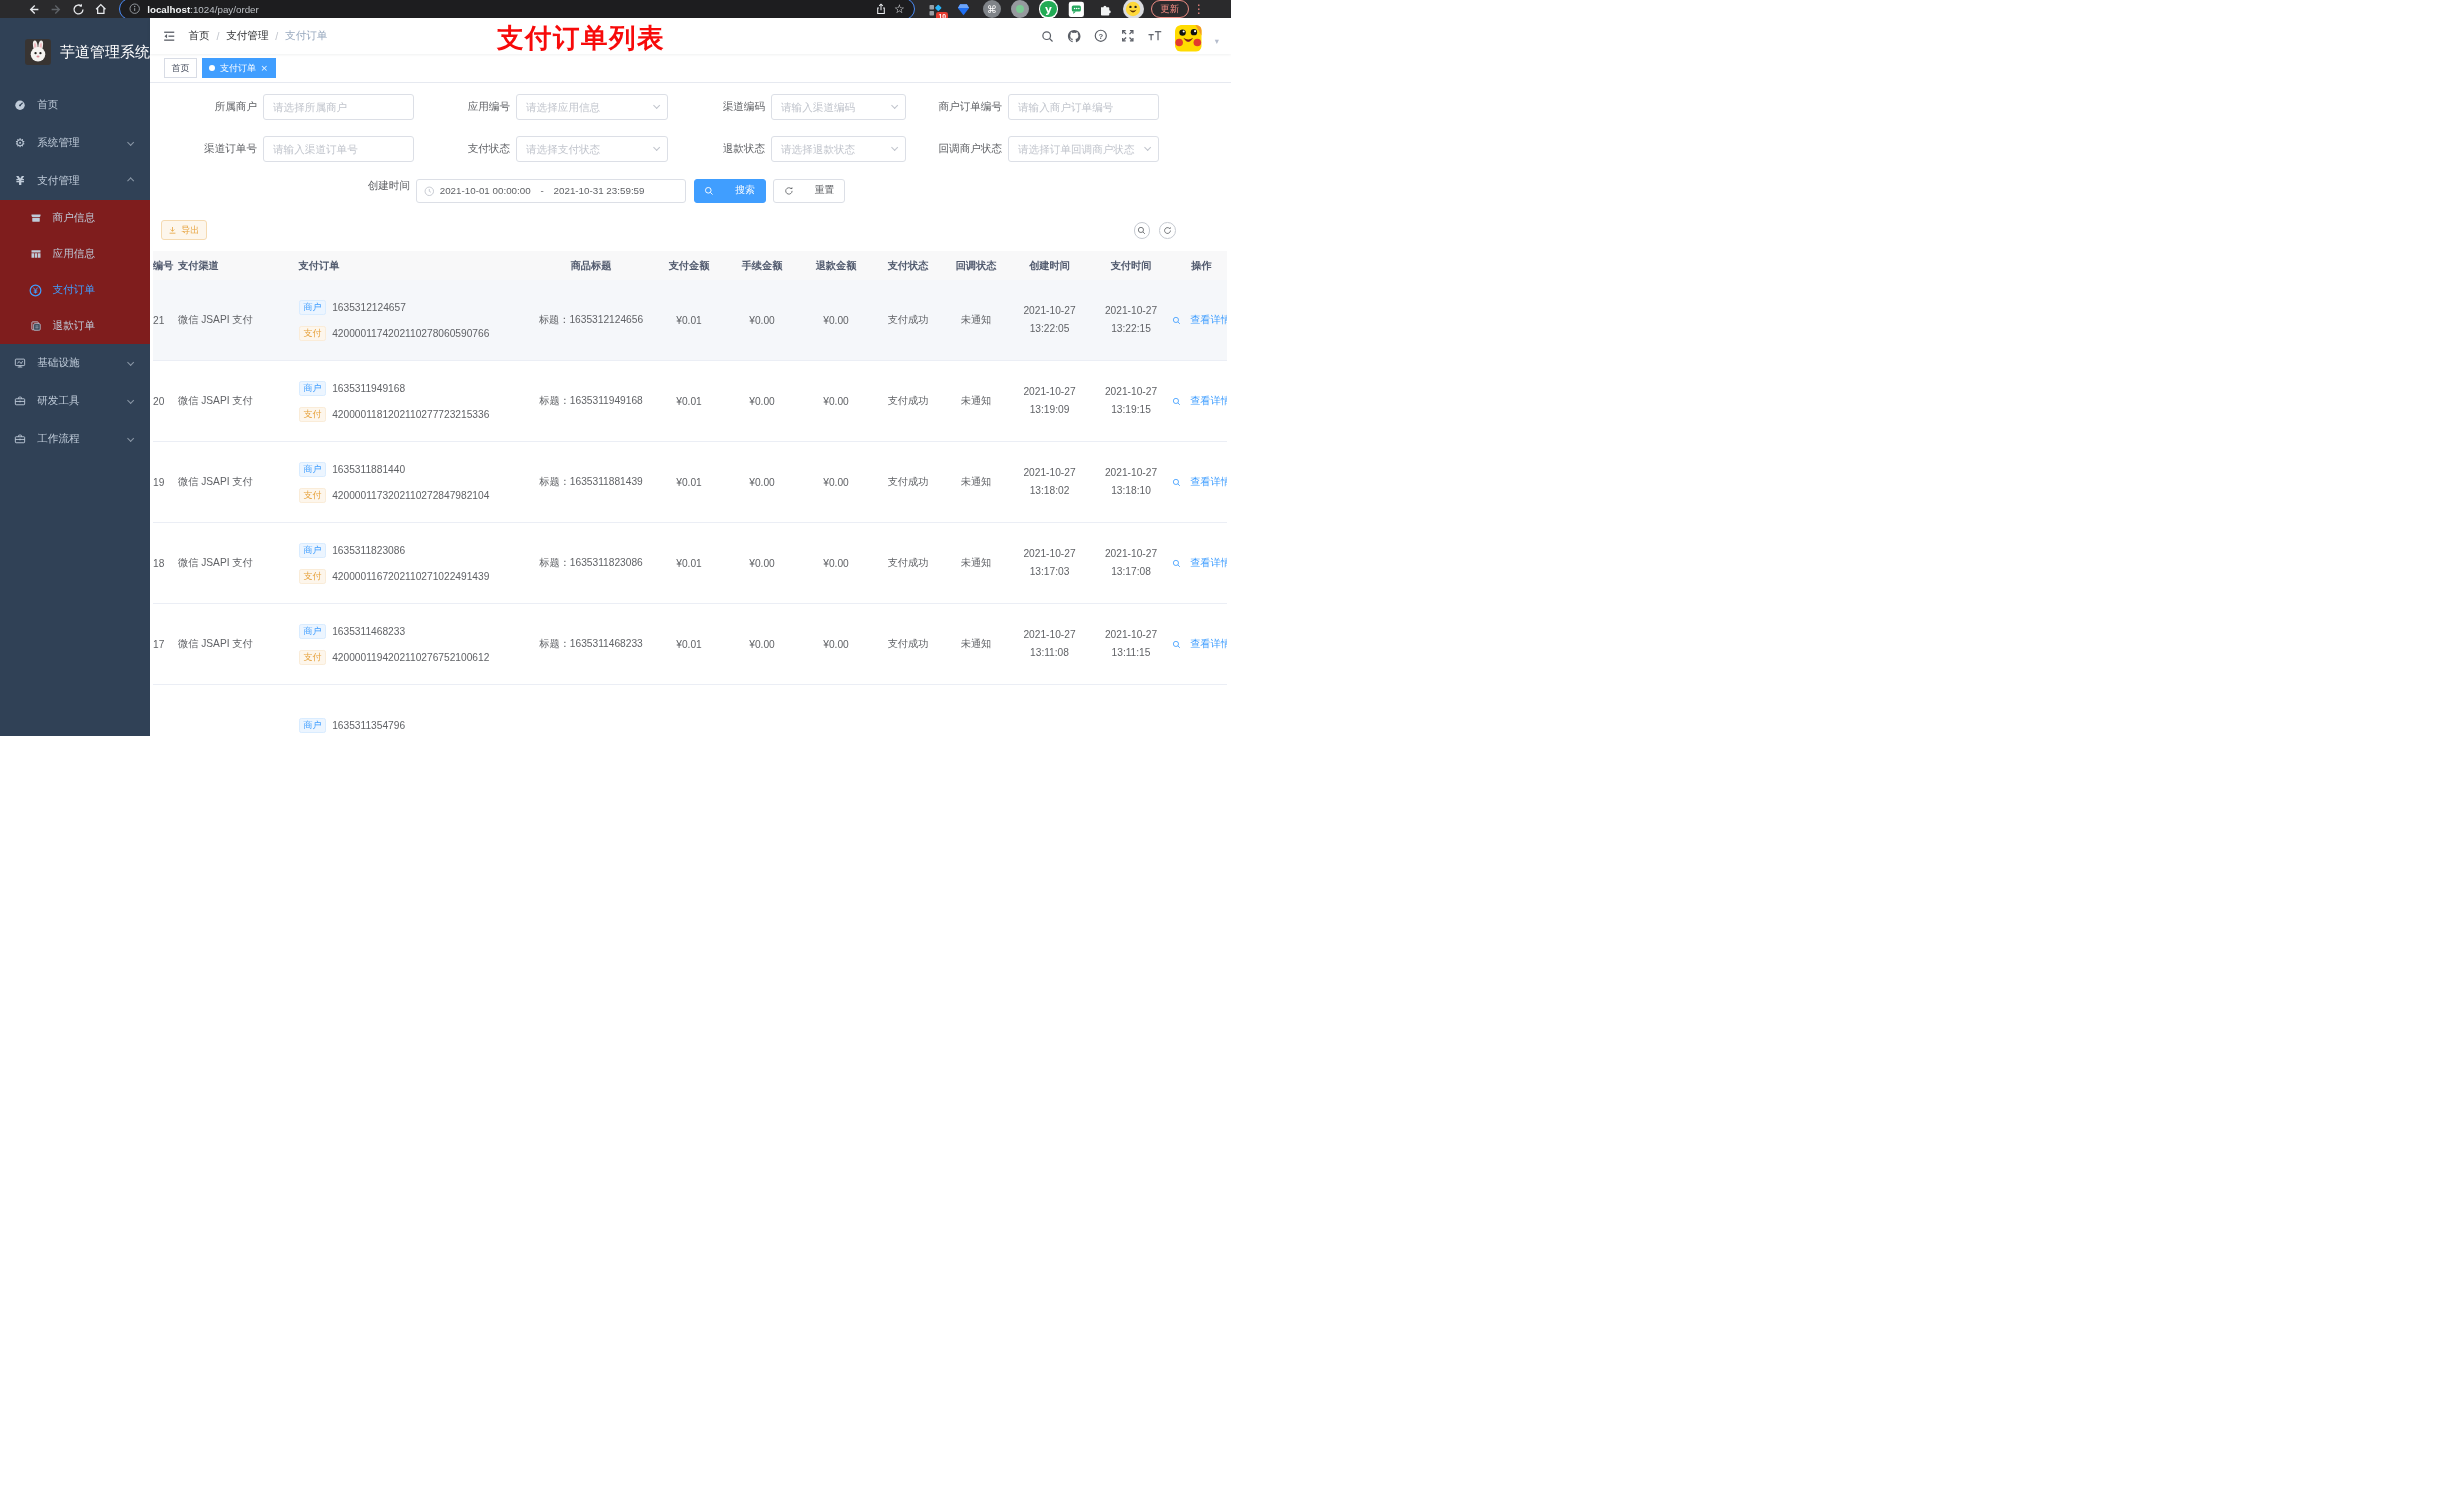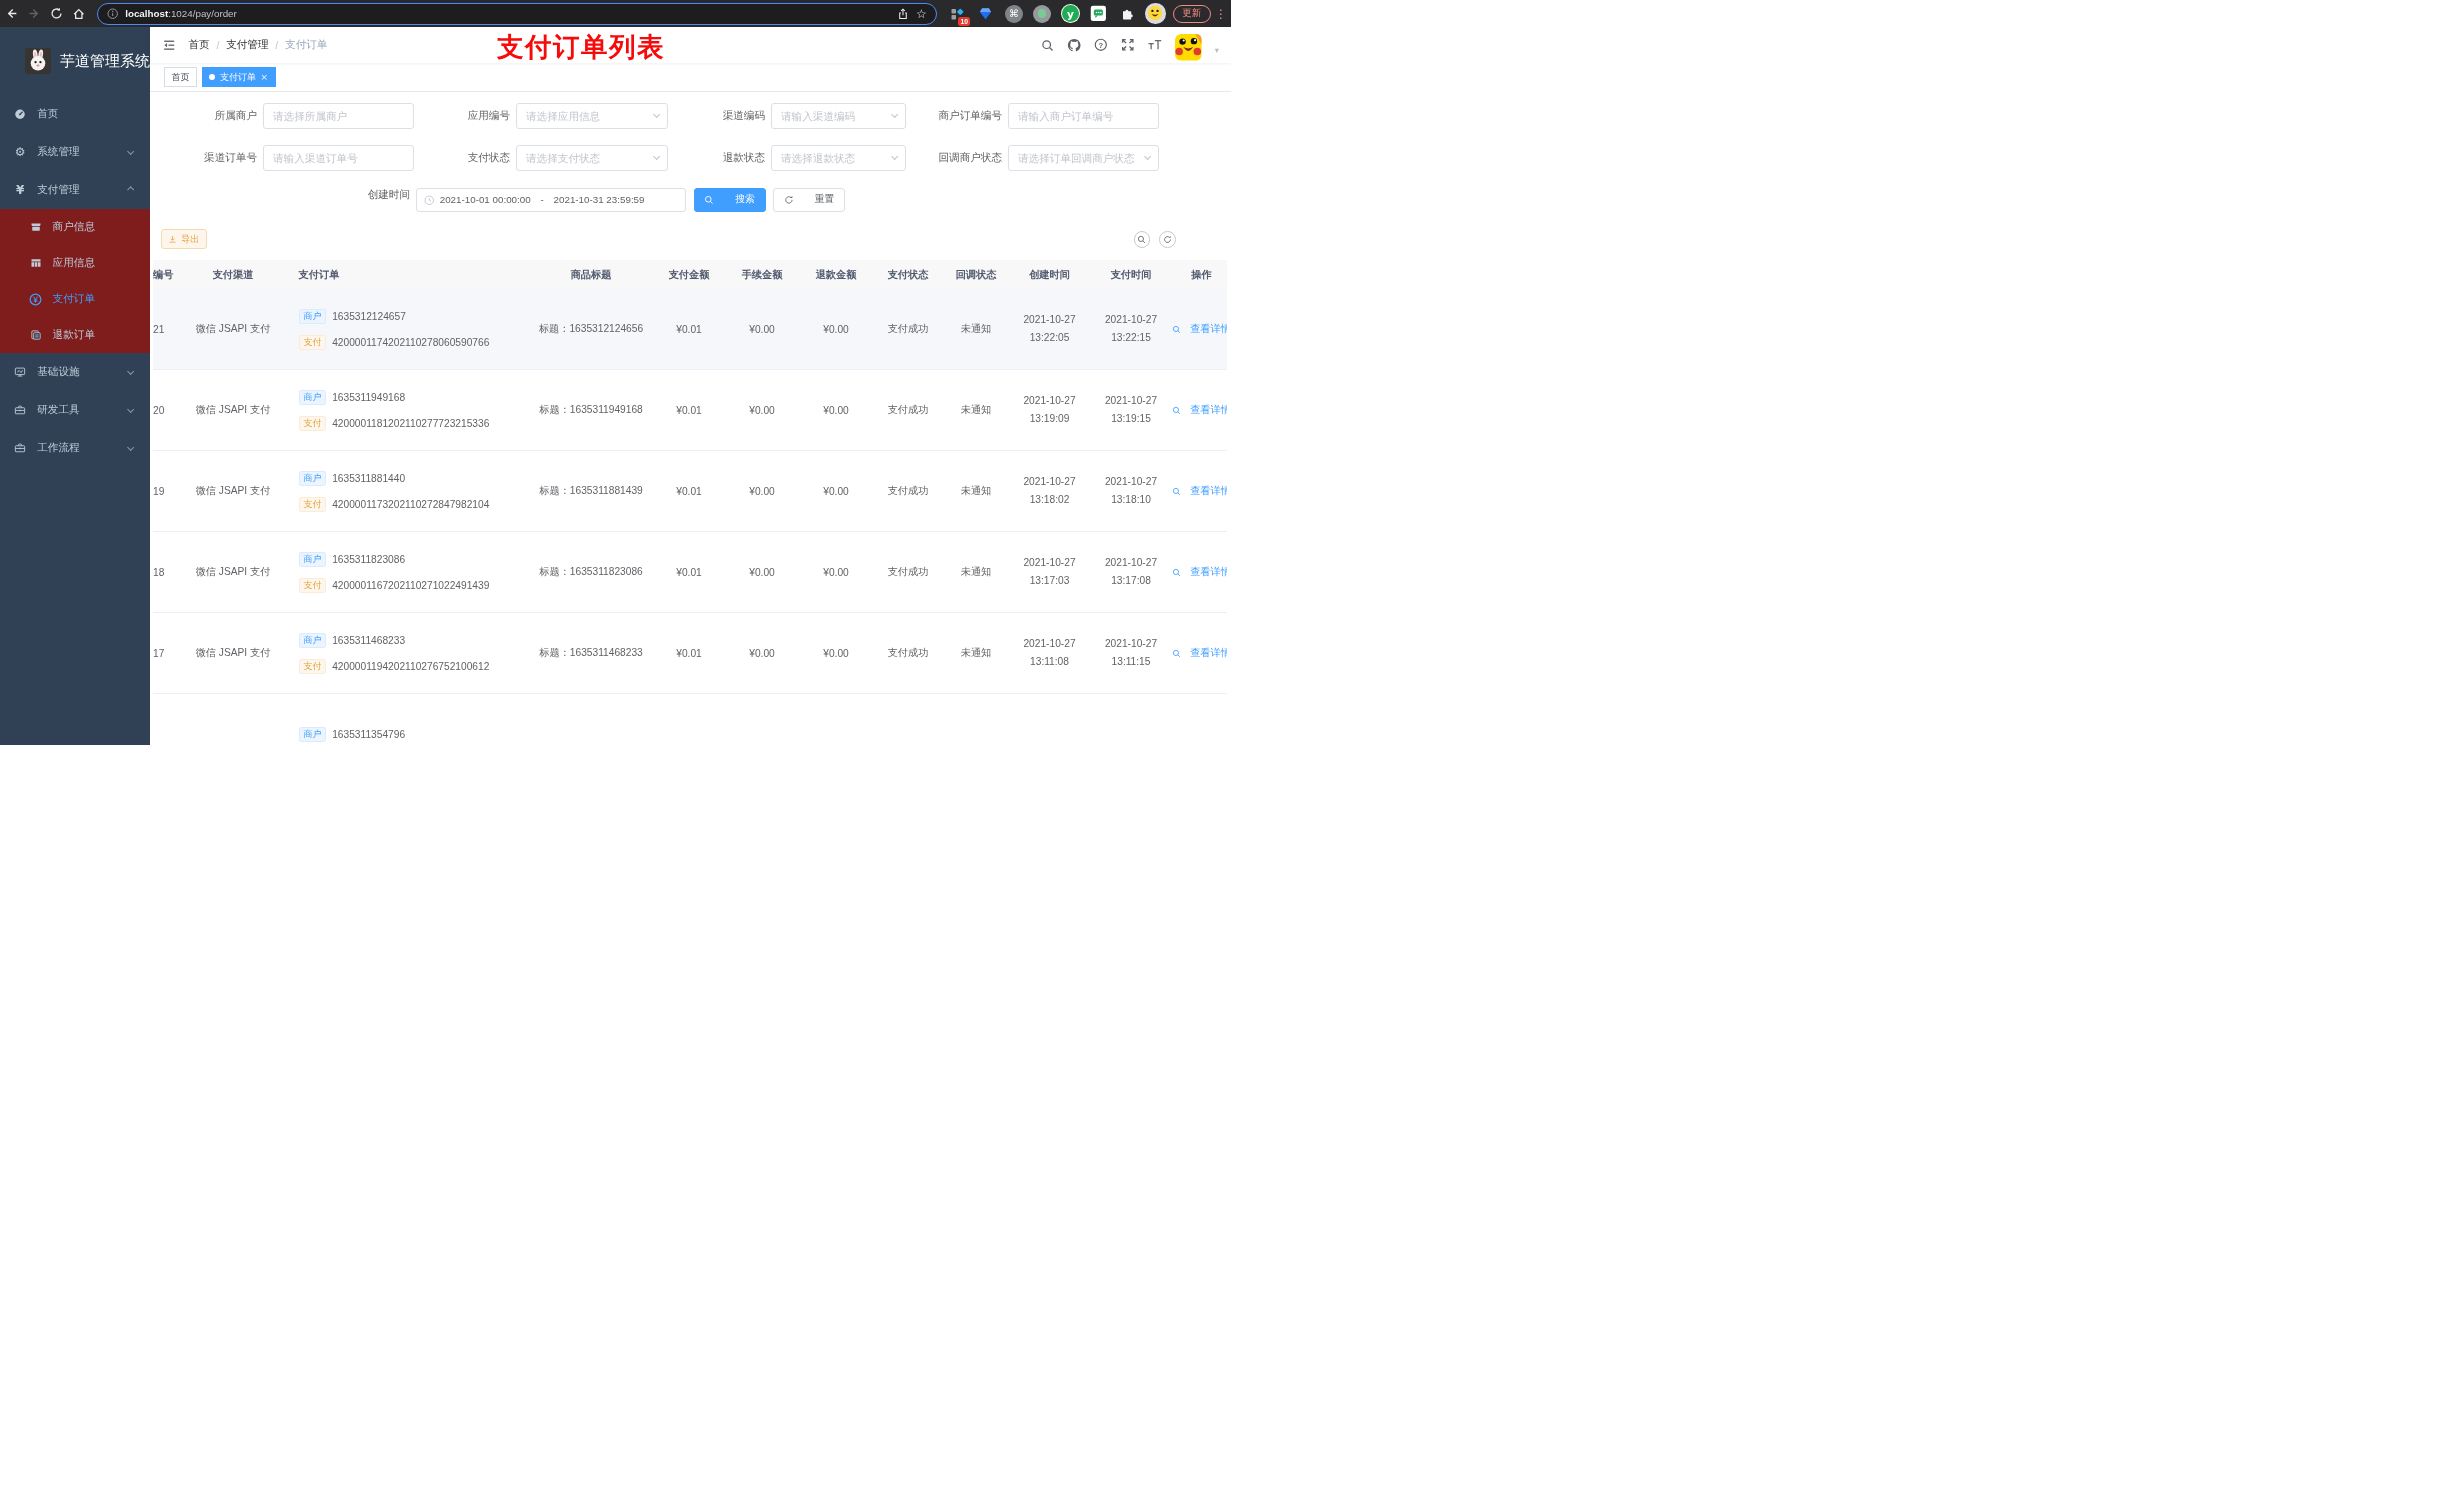--- a/index.html
+++ b/index.html
@@ -1,21 +1,21 @@
 <!DOCTYPE html>
 <html style="font-size:12px"><head>
 <meta charset="utf-8">
 <style>
   *{box-sizing:border-box;margin:0;padding:0}
   html,body{width:1231px;height:745px;overflow:hidden}
   body{font-family:"Liberation Sans","DejaVu Sans",sans-serif;background:#fff;color:#606266}
   svg{display:block}
 
   
-  .browser{height:27px;background:#2a2a2c;display:flex;align-items:center;padding:0 1px;gap:1.5px}
+  .browser{height:18px;background:#2a2a2c;display:flex;align-items:center;padding:0 23px;gap:1.5px}
   .nav-btn{width:21px;height:21px;border-radius:50%;display:flex;align-items:center;justify-content:center;cursor:pointer}
   .omnibox{flex:1;height:22px;margin:0 7.6px 0 6px;background:#1d1d1f;border:1.5px solid #4b8bf5;border-radius:11.4px;display:flex;align-items:center;padding:0 9px;gap:6.8px;min-width:0}
   .url{font-size:9.8px;white-space:nowrap;overflow:hidden}
   .url .host{color:#f1f3f4;font-weight:700}
   .url .rest{color:#bdc1c6}
   .omni-spacer{flex:1}
   .ext-row{display:flex;align-items:center;gap:5.3px}
   .ext{width:23px;height:23px;display:flex;align-items:center;justify-content:center;position:relative;cursor:pointer}
   .badge{position:absolute;right:-1.5px;bottom:-0.8px;background:#e33b2e;color:#fff;font-size:6.8px;line-height:9px;padding:0 2.3px;border-radius:2.3px;font-weight:700}
   .circle-ic{border-radius:50%;display:flex;align-items:center;justify-content:center}
@@ -79,21 +79,21 @@
   .tool-circles{margin-left:auto;margin-right:55px;display:flex;gap:9px}
   .circle-btn{width:16.7px;height:16.7px;border:0.8px solid #c6cad1;border-radius:50%;display:flex;align-items:center;justify-content:center;color:#5f6266;cursor:pointer;background:#fff}
 
   .table{width:1074px;margin-top:11.4px;overflow:hidden;font-size:10.2px}
   .thead,.trow{display:flex;width:1079px}
   .thead{height:29px;align-items:center;background:#f8f8f9;color:#515a6e;font-weight:700}
   .trow{height:81px;align-items:center;border-bottom:0.8px solid #ebeef5;color:#606266;background:#fff}
   .tbody .trow:nth-child(1){background:#f5f7fa}
   .td,.th{flex-shrink:0}
   .c1{width:25px;text-align:left;overflow:hidden;white-space:nowrap}
-  .c2{width:110px;text-align:center}
+  .c2{width:110px;}
   .c3{width:240px;padding-left:10.6px}
   .c4{width:126px;text-align:center;white-space:nowrap}
   .c5{width:70px;text-align:center}.c6{width:76px;text-align:center}
   .c7{width:72px;text-align:center}.c8{width:72px;text-align:center}
   .c9{width:64px;text-align:center}
   .c10{width:83px;text-align:center;line-height:18px}
   .c11{width:80px;text-align:center;line-height:18px}
   .c12{width:61px;text-align:center}
   .order-col{display:flex;flex-direction:column;justify-content:center;gap:10.6px}
   .order-line{display:flex;align-items:center;gap:6px;white-space:nowrap}

